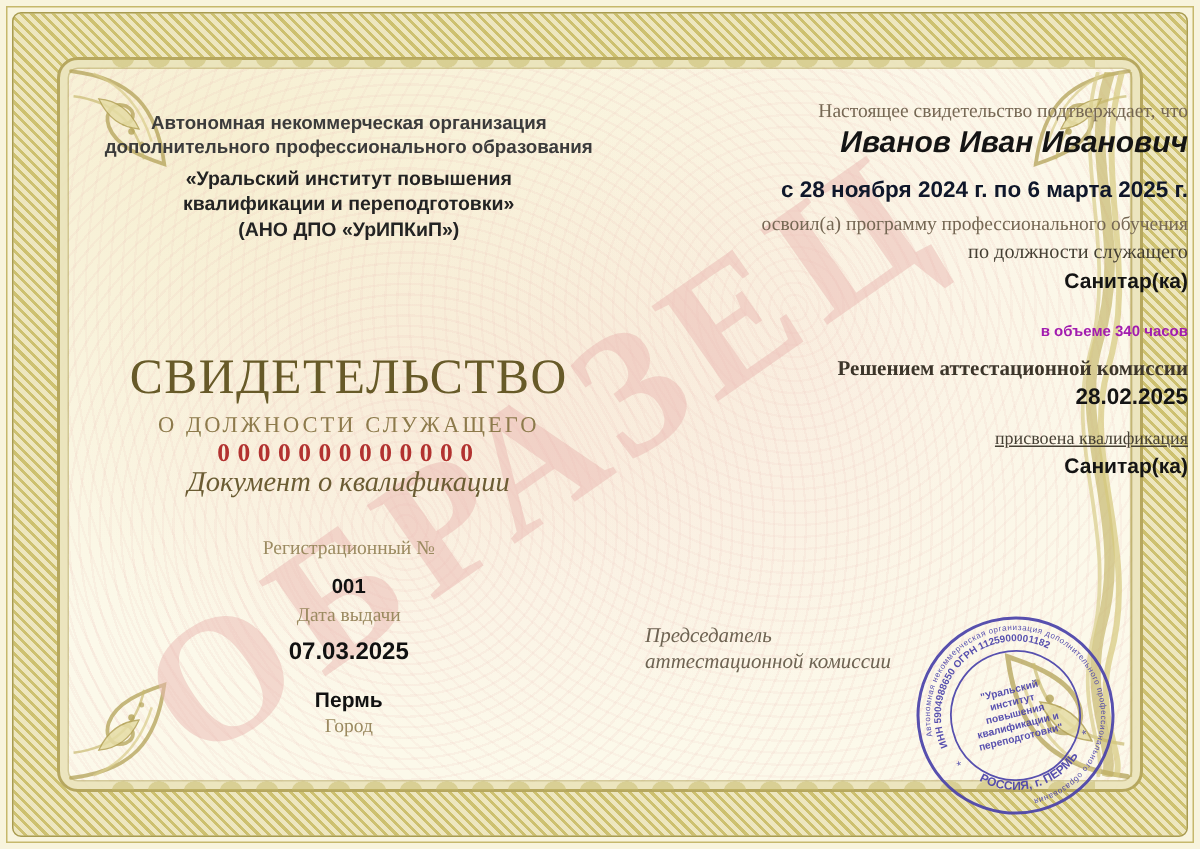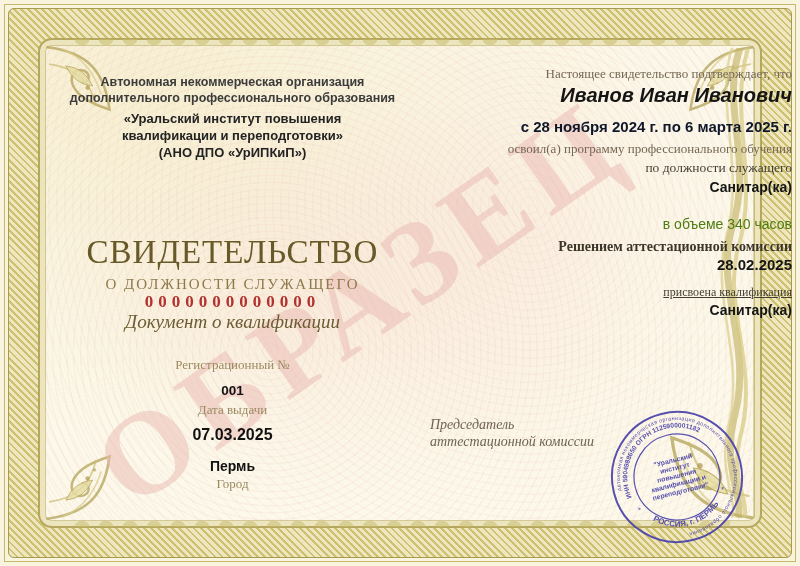--- a/index.html
+++ b/index.html
@@ -67,21 +67,21 @@
   .reg-label{top:357px;} .reg-value{top:383px; font-size:13.5px; font-weight:bold; color:#111;}
   .date-label{top:402px;} .date-value{top:426px; font-size:16px; font-weight:bold; color:#111;}
   .city-label{top:461px;margin-top:15px;} .city-value{top:458px; font-size:14px; font-weight:bold; color:#111;}
 
   .confirm{top:66px; font-size:13px; color:#756753;}
   .holder{top:84px; font-size:20px; font-weight:bold; font-style:italic; color:#141414;}
   .period{top:118px; font-size:15px; font-weight:bold; color:#0f172a;}
   .program{top:141px; font-size:13px; color:#756753;}
   .position-line{top:160px; font-size:13.5px; color:#453f33;}
   .position-value{top:179px; font-size:14px; font-weight:bold; color:#141414;}
-  .volume{top:216px; font-size:14px; font-weight:normal; color:#4d7c0f;}
+  .volume{top:216px; font-size:10px; font-weight:bold; color:#a21caf;}
   .commission{top:239px; font-size:14px; font-weight:bold; color:#3c352a;}
   .commission-date{top:256px; font-size:15px; font-weight:bold; color:#141414;}
   .qual-line{top:285px; font-size:12px; color:#453f33;text-decoration:underline;}
   .qual-value{top:302px; font-size:14px; font-weight:bold; color:#141414;}
 
   .sig{position:absolute; left:430px; width:240px; text-align:left;
        font-family:"Liberation Serif",serif; font-style:italic;
        font-size:14px; color:#6e6352; line-height:17px;}
   .sig-chair{top:416px;} .sig-head{top:458px;}
 

